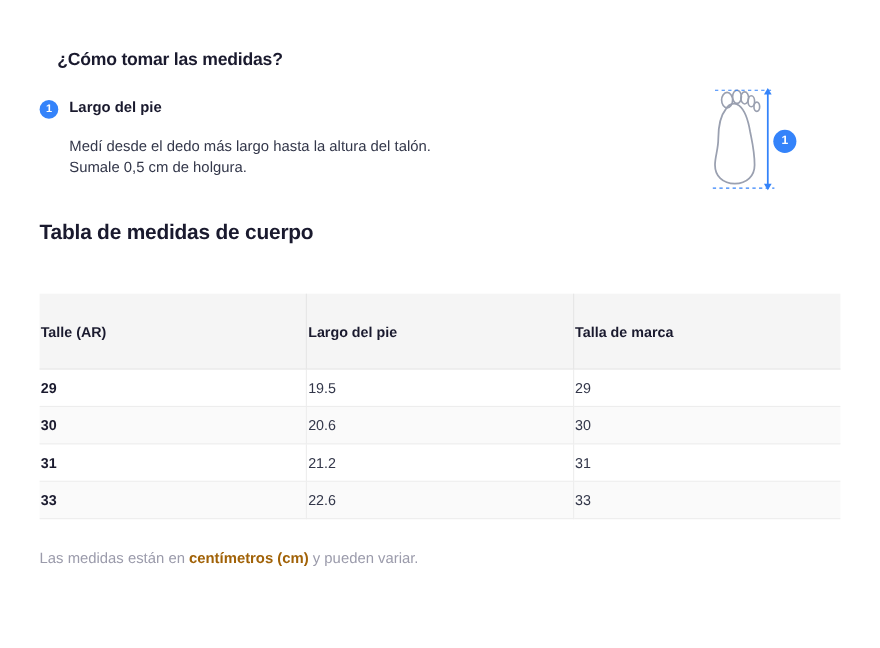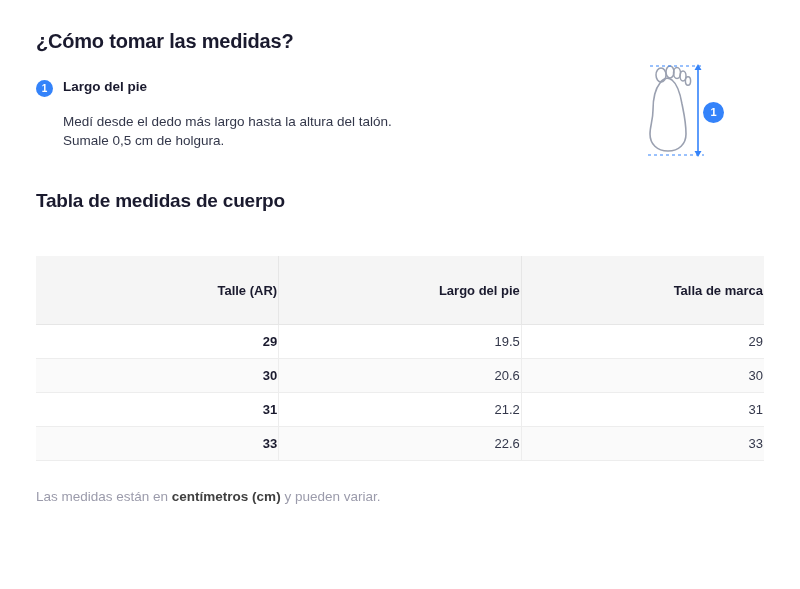--- a/index.html
+++ b/index.html
@@ -17,23 +17,23 @@
   .page {
     position: relative;
     width: 800px;
     height: 589px;
     box-sizing: border-box;
     padding: 0 36px;
   }
 
   
   .main-title {
-    margin: 0;
+    margin: 16px;
     padding-top: 30px;
-    font-size: 20px;
+    font-size: 16px;
     font-weight: bold;
     letter-spacing: -0.2px;
     color: #1a1a2e;
   }
 
   
   .instruction {
     display: flex;
     align-items: flex-start;
     margin-top: 25px;
@@ -106,50 +106,50 @@
     width: 728px;
     border-collapse: collapse;
     table-layout: fixed;
   }
   table.size-table th {
     background: #f5f5f5;
     font-size: 13px;
     font-weight: bold;
     color: #1a1a2e;
     height: 66px;
-    text-align: right;
+    text-align: left;
     border-right: 1px solid #e6e6e6;
     border-bottom: 1px solid #e6e6e6;
   }
   table.size-table th:last-child { border-right: none; }
 
   table.size-table td {
     height: 31px;
     font-size: 13px;
-    text-align: right;
+    text-align: left;
     color: #33374a;
     border-right: 1px solid #ededed;
     border-bottom: 1px solid #ededed;
   }
   table.size-table td:last-child { border-right: none; }
   table.size-table tbody tr:nth-child(odd) td { background: #ffffff; }
   table.size-table tbody tr:nth-child(even) td { background: #fafafa; }
   table.size-table td.col-first {
     font-weight: bold;
     color: #1a1a2e;
   }
 
   
   .footnote {
     margin-top: 28px;
     font-size: 13.5px;
     color: #9b9bab;
   }
   .footnote b {
-    color: #404040;
+    color: #a16207;
   }
 </style>
 </head>
 <body>
 
 <div class="page">
 
   <h1 class="main-title">¿Cómo tomar las medidas?</h1>
 
   <div class="instruction">

